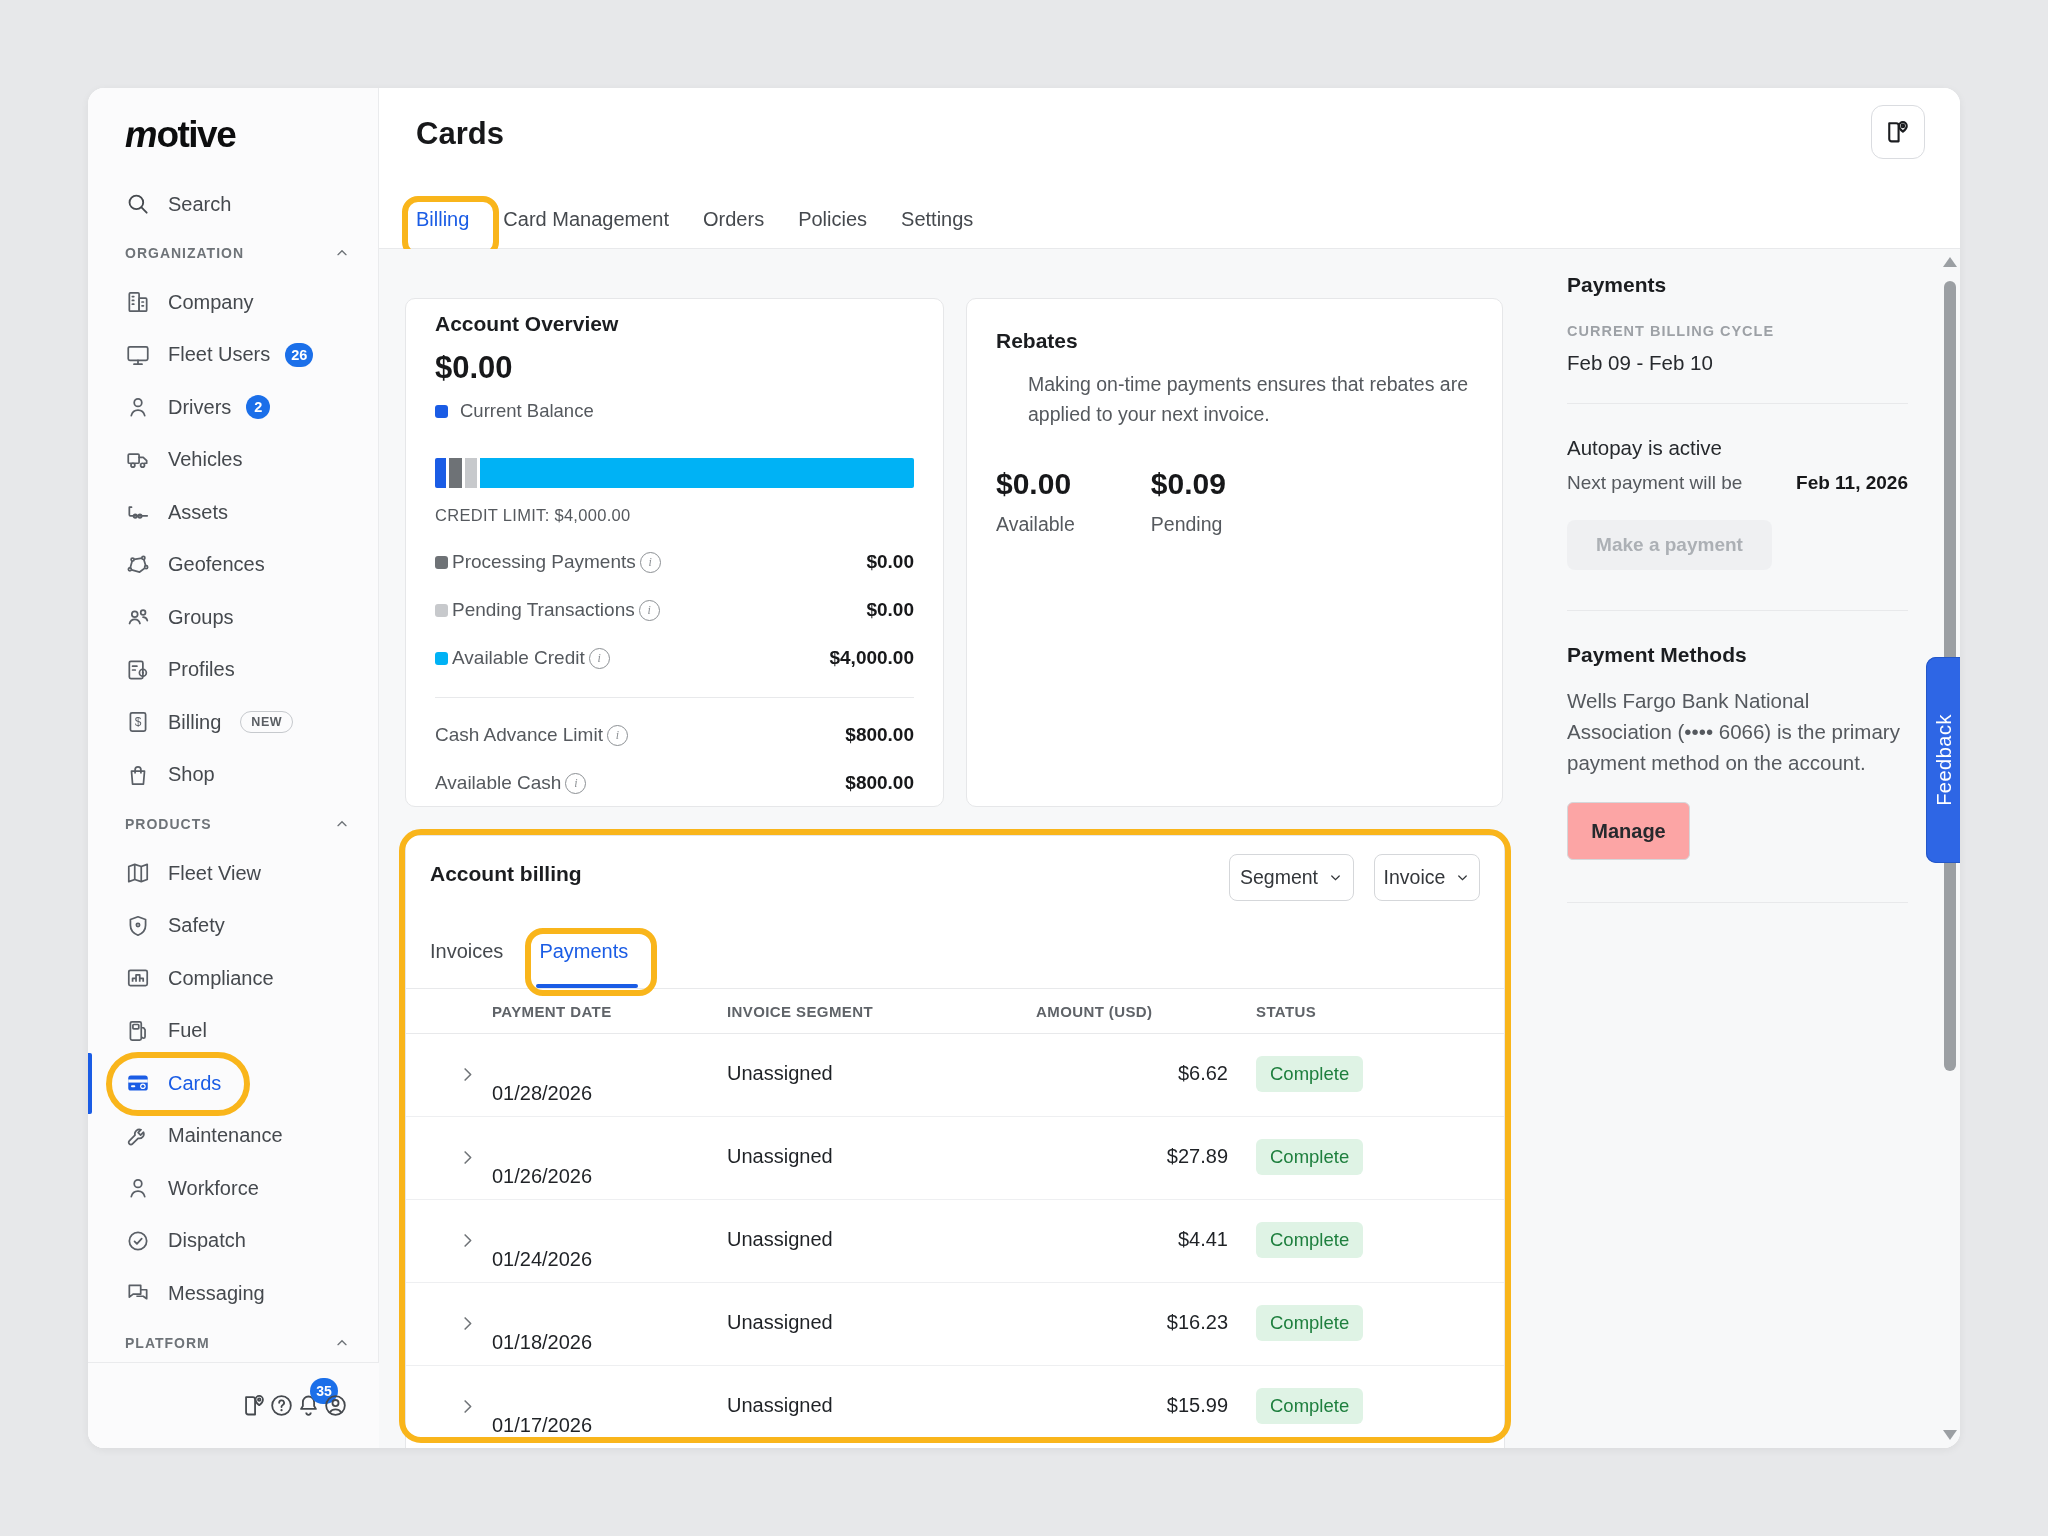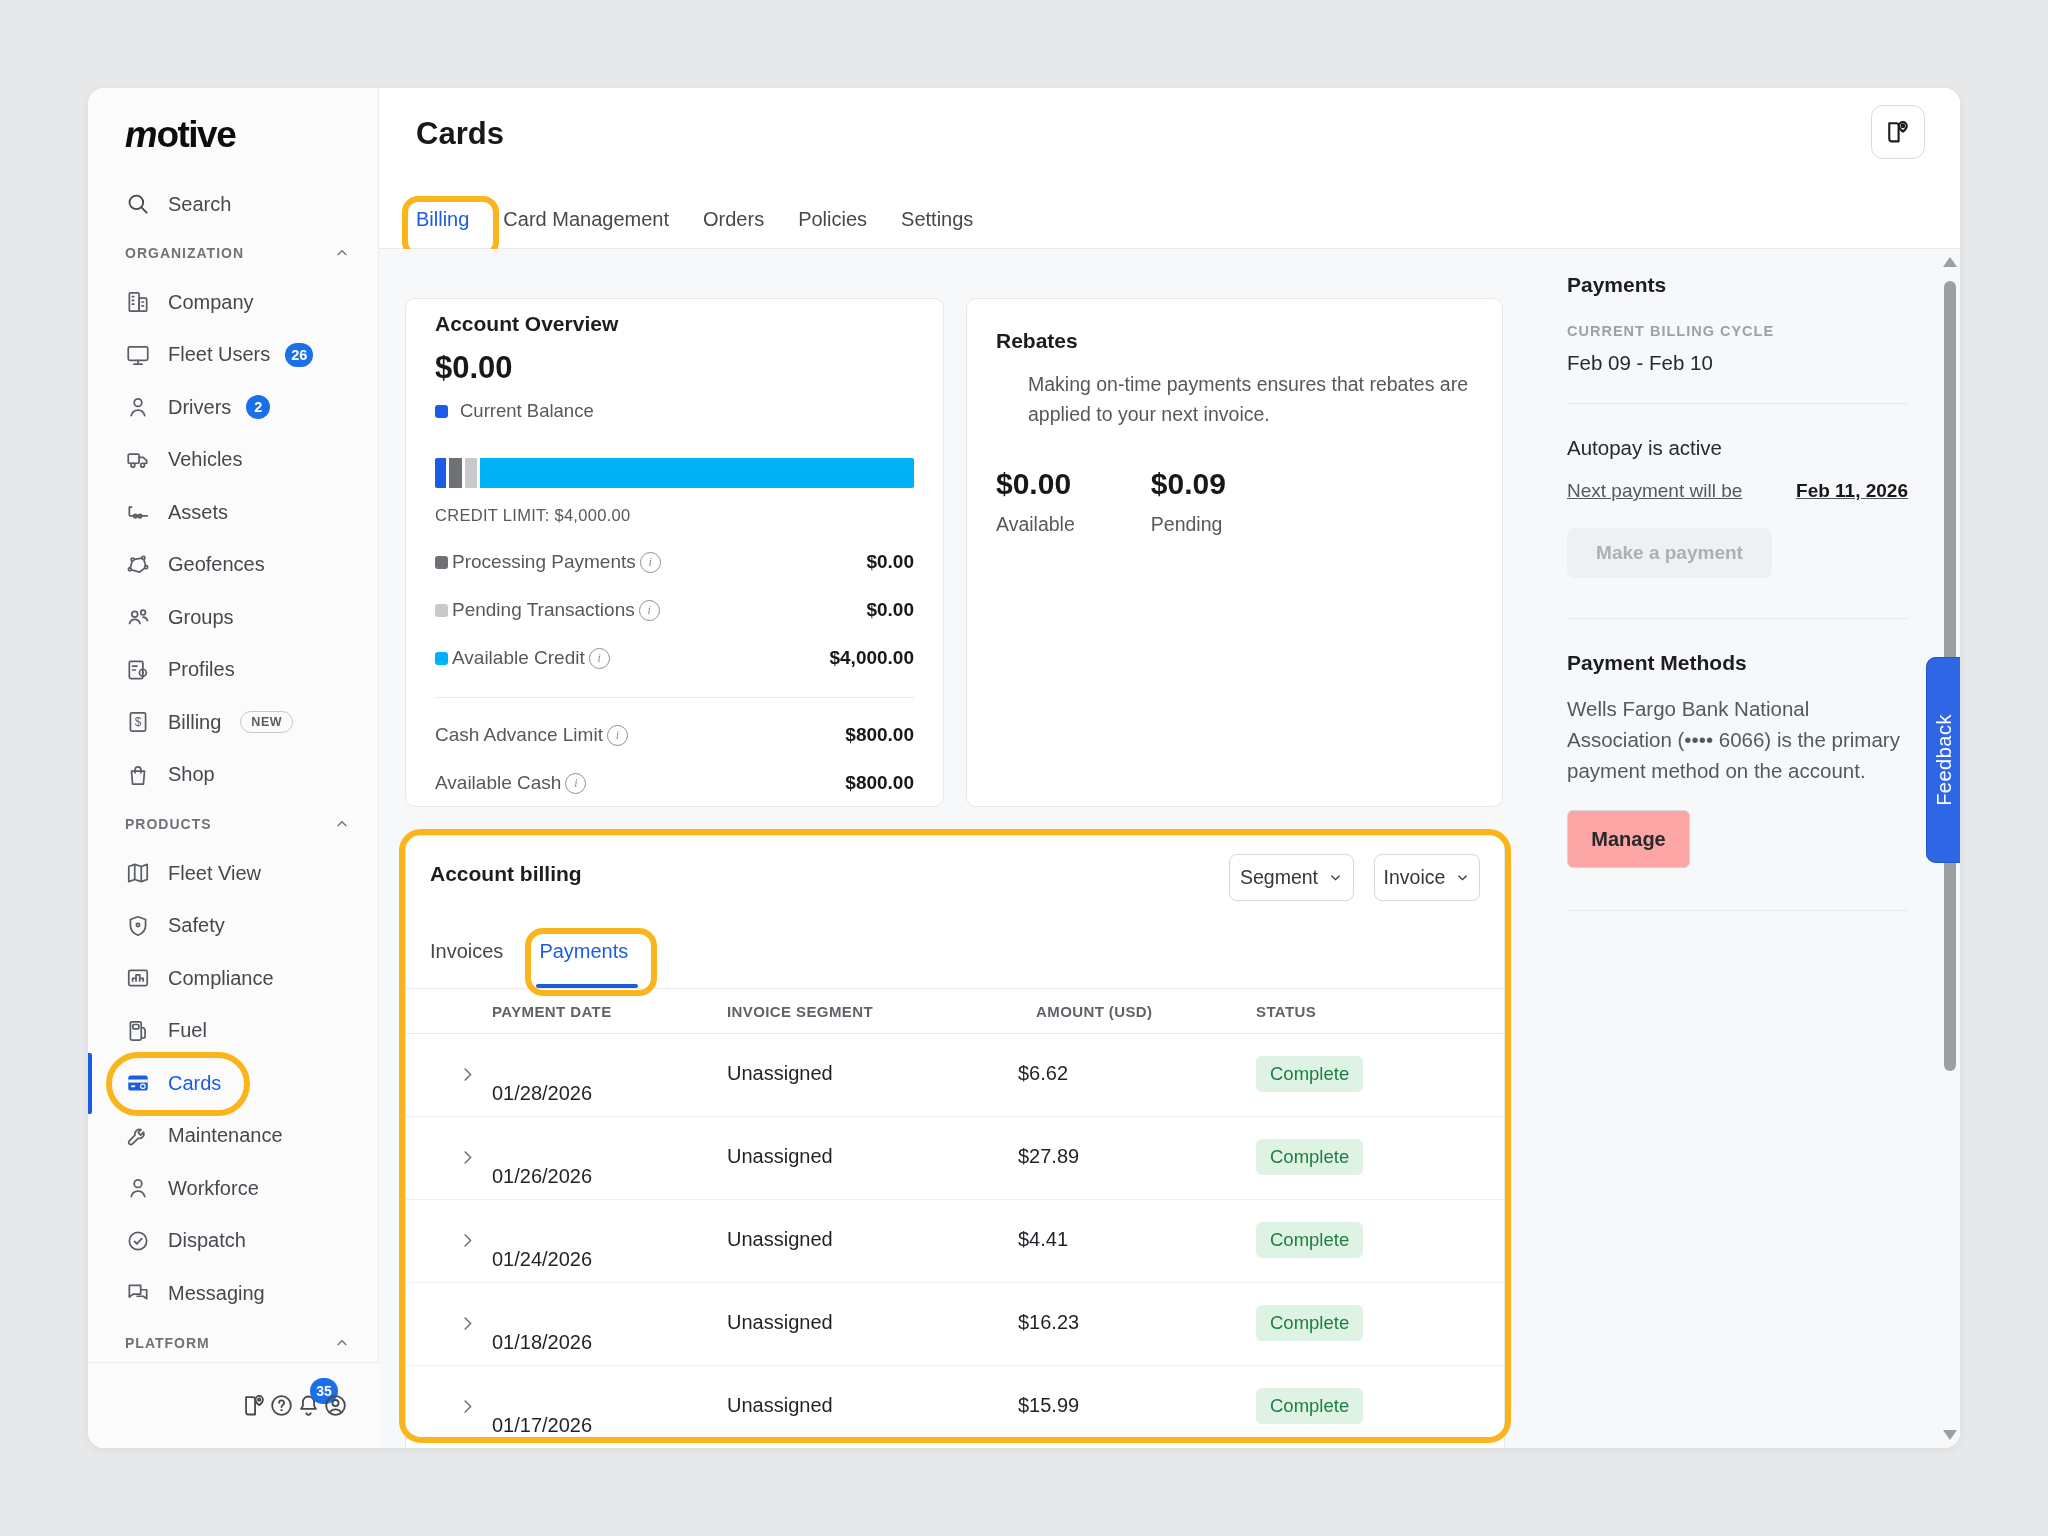--- a/index.html
+++ b/index.html
@@ -134,31 +134,31 @@
   .thead{position:relative;height:44px;display:flex;align-items:center;border-bottom:1px solid #E8E9EB;
     font-size:15px;font-weight:700;letter-spacing:.4px;color:#5F6368;}
   .th-date{position:absolute;left:86px;} .th-seg{position:absolute;left:321px;}
   .th-amt{position:absolute;left:630px;width:180px;text-align:left;} .th-status{position:absolute;left:850px;}
   .tbl-up{position:absolute;right:18px;top:14px;width:0;height:0;cursor:pointer;
     border-left:8px solid transparent;border-right:8px solid transparent;border-bottom:11px solid #595D61;}
   .trow{position:relative;height:82px;border-bottom:1px solid #EEEFF1;font-size:20px;color:#1F2226;cursor:pointer;background:#fff;}
   .trow .chev{position:absolute;left:52px;top:31px;color:#6F7377;}
   .trow .date{position:absolute;left:86px;top:28px;margin-top:20px;}
   .trow .seg{position:absolute;left:321px;top:28px;}
-  .trow .amt{position:absolute;left:612px;top:28px;width:180px;}
+  .trow .amt{position:absolute;left:642px;top:28px;width:180px;text-align:right;}
   .trow .status{position:absolute;left:850px;top:22px;background:#DFF3E5;color:#1E7F3E;font-size:18.5px;
     padding:7px 14px;border-radius:6px;}
   
   .rpanel{position:absolute;left:1188px;top:0;width:341px;height:1199px;}
   .rp-title{font-size:21px;font-weight:700;margin-top:24px;}
   .rp-cycle-label{margin-top:26px;font-size:14.5px;font-weight:700;letter-spacing:1px;color:#9DA1A6;}
   .rp-cycle{margin-top:12px;font-size:20.5px;color:#26292D;}
   .rp-div{height:1px;background:#E8E9EB;margin-top:28px;}
   .rp-autopay{margin-top:32px;font-size:20.5px;color:#26292D;}
-  .rp-next{margin-top:20px;display:flex;align-items:flex-start;font-size:19px;color:#55595E;text-decoration:underline;}
+  .rp-next{margin-top:12px;display:flex;align-items:flex-start;font-size:19px;color:#55595E;}
   .rp-next .date{margin-left:auto;font-weight:700;color:#17181A;font-size:19px;}
   .rp-btn{
     margin-top:26px;width:205px;height:50px;background:#EFF0F2;color:#ACB0B5;font-weight:700;font-size:19px;
     border:0;border-radius:8px;display:flex;align-items:center;justify-content:center;
   }
   .rp-desc{margin-top:18px;font-size:20.5px;color:#55595E;line-height:31px;}
   .manage-btn{
     margin-top:24px;width:123px;height:58px;background:#fca5a5;border:1px solid #D5D7DA;border-radius:6px;
     font-size:20px;font-weight:700;color:#26292D;display:flex;align-items:center;justify-content:center;cursor:pointer;
   }

